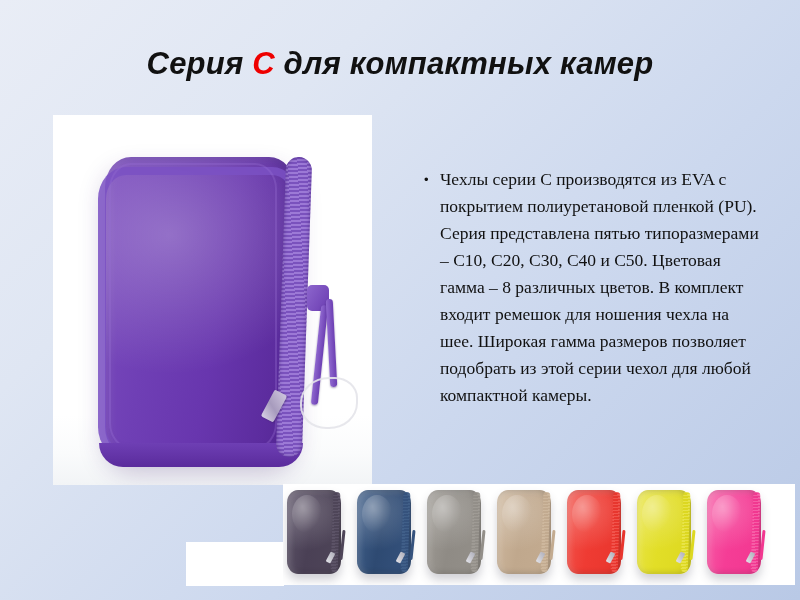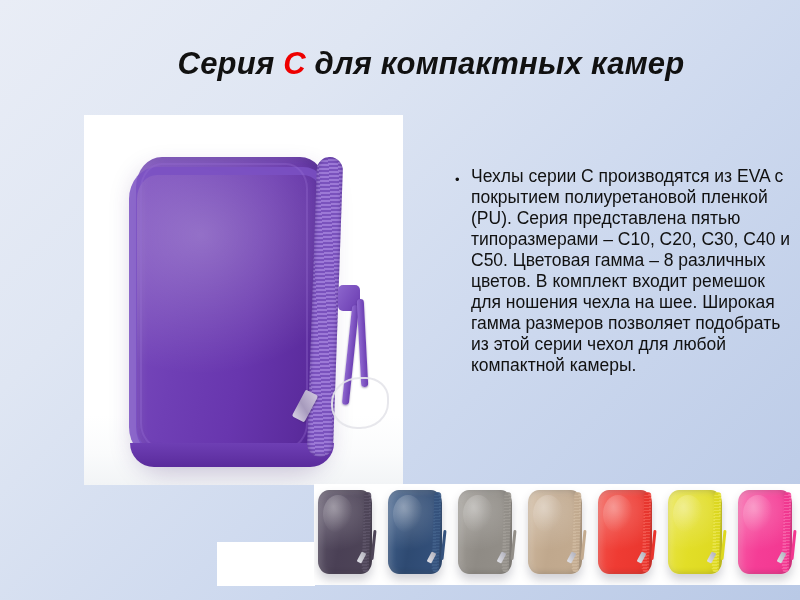--- a/index.html
+++ b/index.html
@@ -3,21 +3,21 @@
 <meta charset="utf-8">
 <title>Slide</title>
 <style>
   * { margin:0; padding:0; box-sizing:border-box; }
   html,body { width:800px; height:600px; overflow:hidden; }
   body {
     font-family: "Liberation Sans", sans-serif;
     background: linear-gradient(135deg,#e9edf6 0%, #dfe6f3 28%, #ccd8ee 62%, #b9c9e6 100%);
     position:relative;
   }
-  #slide { position:absolute; inset:0;margin-left:31px; }
+  #slide { position:absolute; inset:0; }
 
   
   .title {
     position:absolute; left:0; top:46px; width:800px;
     text-align:center;
     font-size:31px; font-weight:bold; font-style:italic;
     color:#111; letter-spacing:0.2px;
     white-space:nowrap;
   }
   .title .accent { color:#ee0000; }
@@ -93,21 +93,21 @@
   
   .bullet-block {
     position:absolute; left:424px; top:166px; width:342px;
   }
   .bullet-row { display:flex; align-items:flex-start; }
   .bullet-dot {
     flex:0 0 auto; width:16px; padding-top:7px; font-size:13px; line-height:1; color:#111;
   }
   .bullet-text {
     flex:1 1 auto;
-    font-size:17.5px; line-height:21px; color:#111;
+    font-size:17.5px; line-height:27px; color:#111;font-family:Liberation Serif, serif;
   }
 
   
   .photo-strip {
     position:absolute; left:283px; top:484px; width:512px; height:101px;
     background:#ffffff; overflow:hidden;
   }
   .strip-inner { position:absolute; inset:0; display:flex; align-items:flex-start; padding:6px 4px 0 4px; }
   .mini {
     position:relative; flex:0 0 auto; width:54px; height:84px; margin-right:16px;

